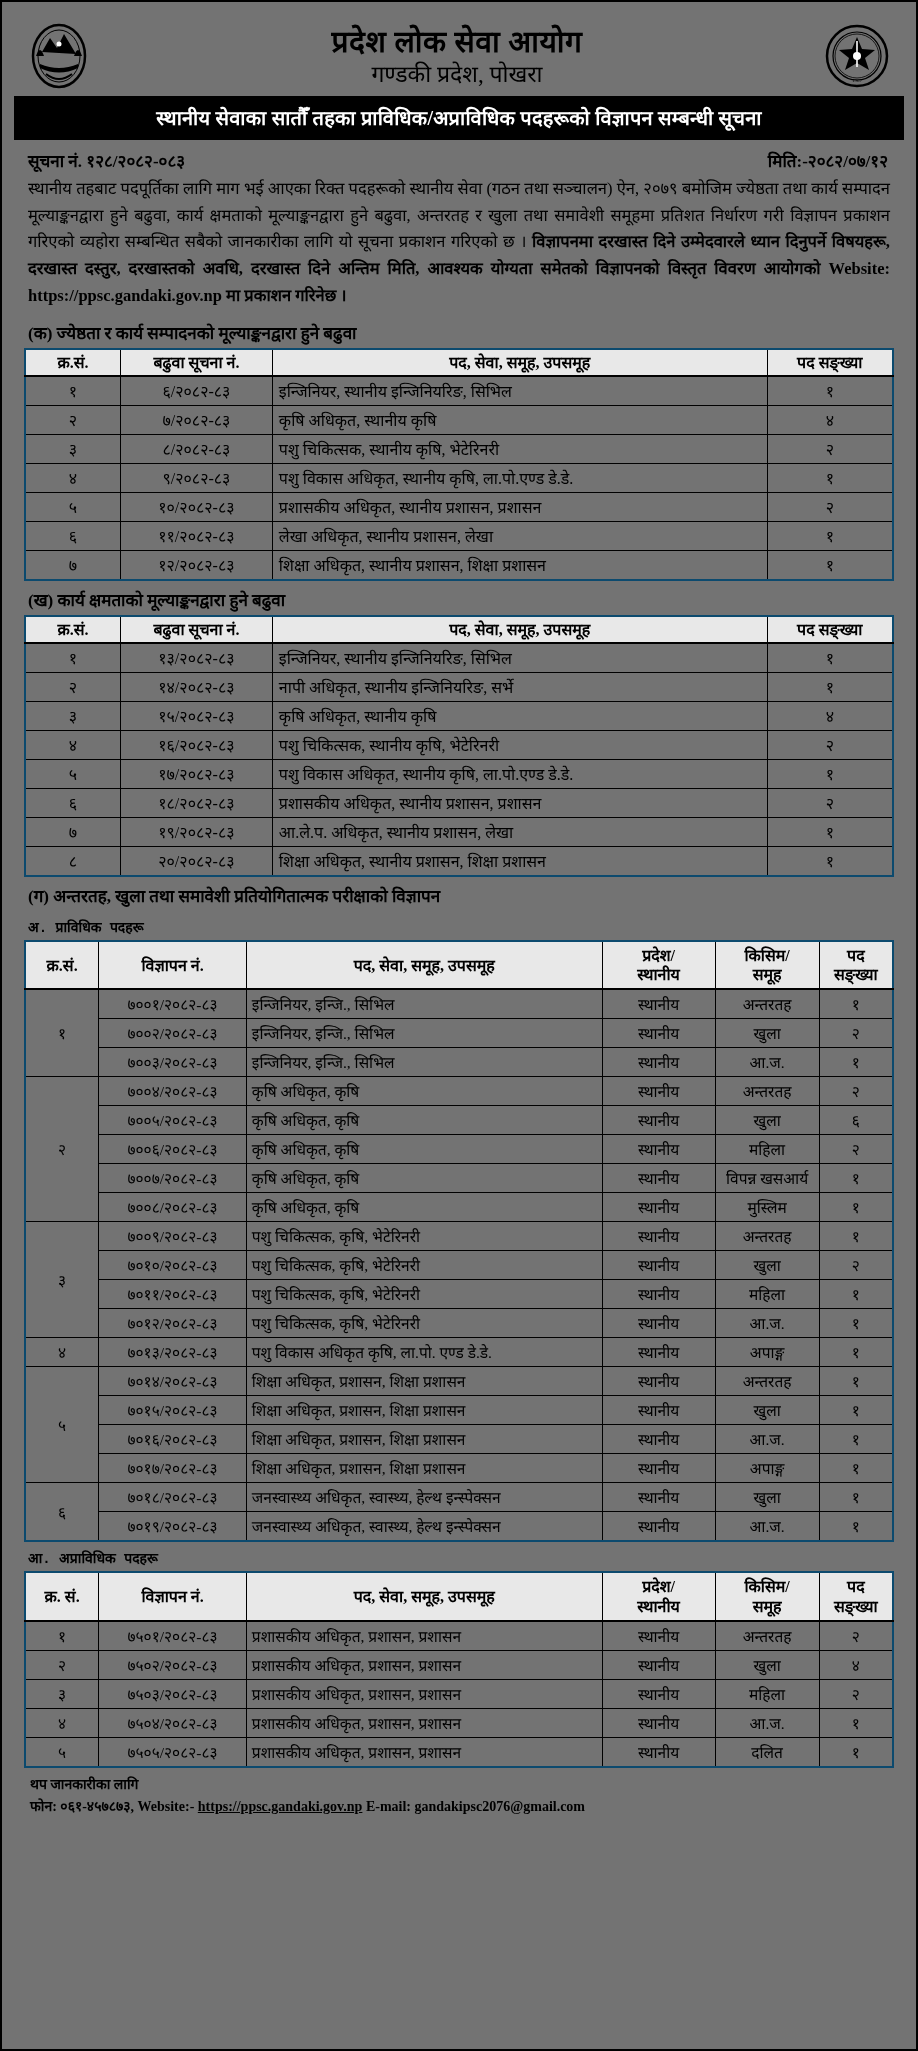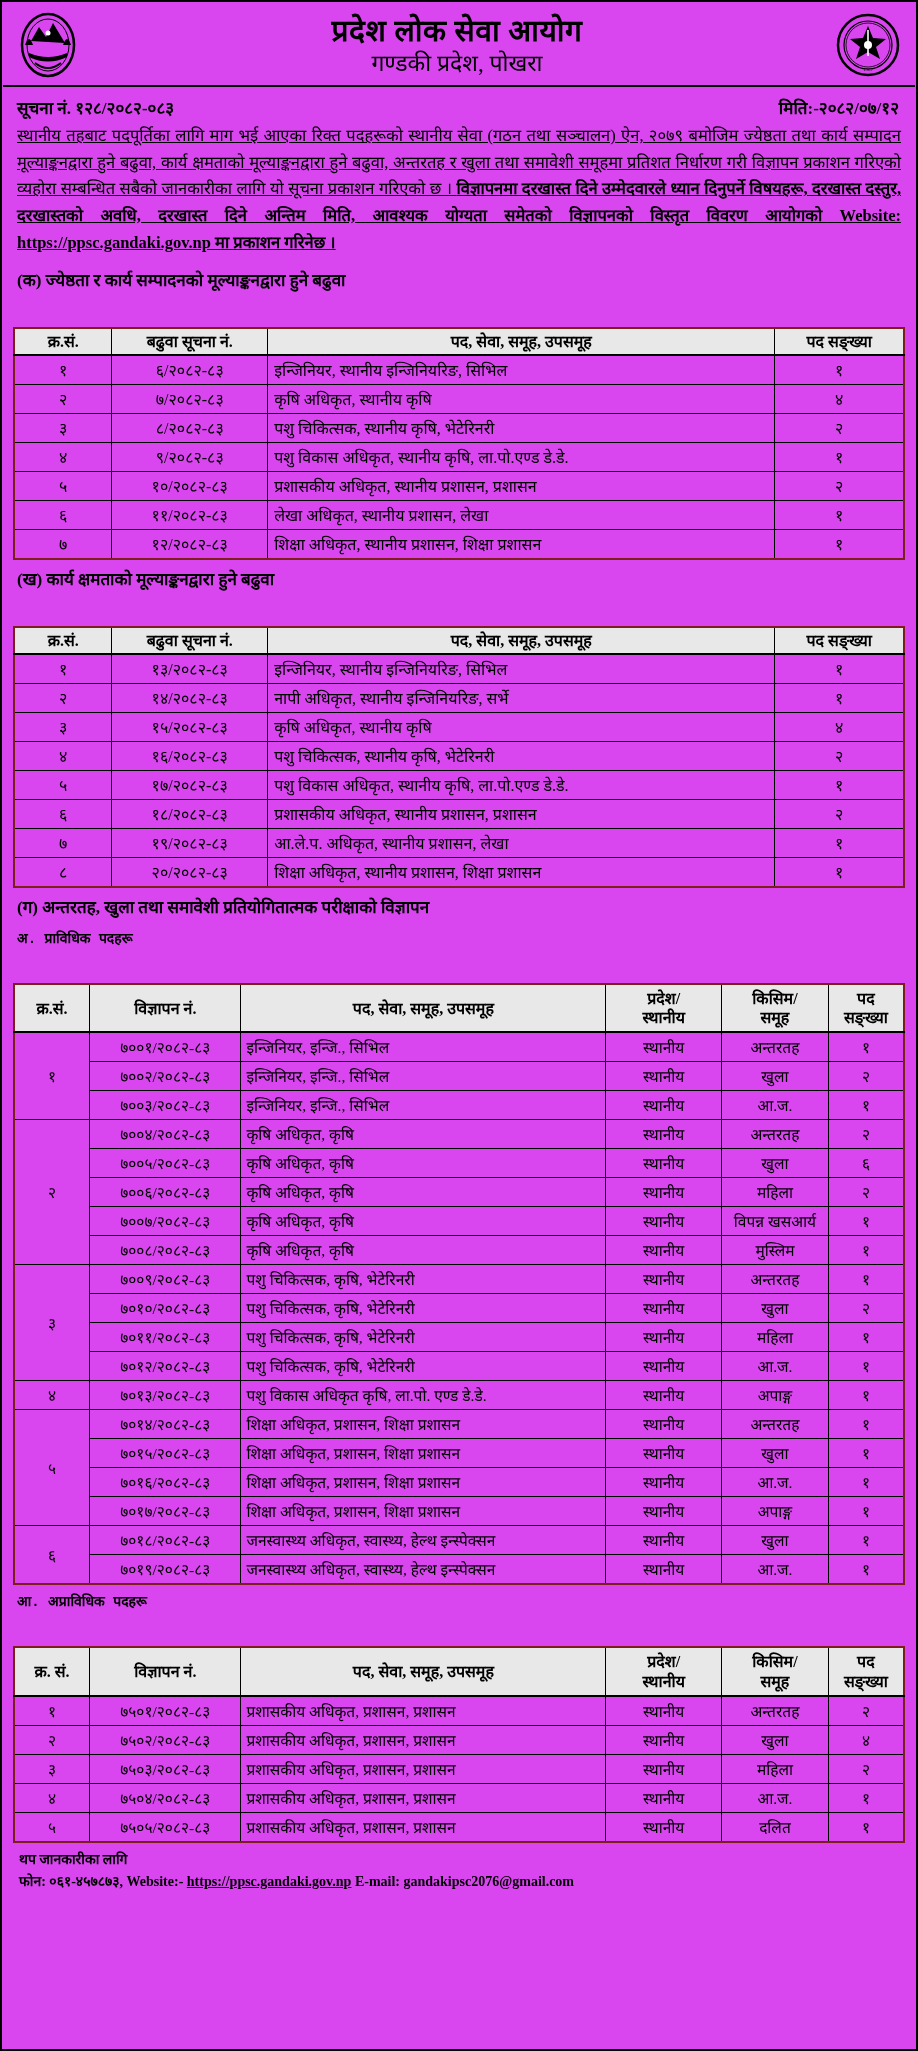--- a/index.html
+++ b/index.html
@@ -8,23 +8,23 @@
     background: #ffffff;
   }
   body {
     width: 918px;
     font-family: "Liberation Serif", "DejaVu Serif", serif;
     color: #000;
   }
   .page {
     width: 918px;
     min-height: 2051px;
-    background: #d946ef;
+    background: #737373;
     border: 2px solid #000;
-    padding: 1px;
+    padding: 12px;
     position: relative;
   }
 
   
   .header {
     display: flex;
     align-items: center;
     justify-content: space-between;
     border-bottom: 2px solid #000;
     padding: 6px 14px 4px 14px;
@@ -75,21 +75,20 @@
     font-weight: 700;
     padding: 3px 6px 4px 4px;
     gap: 12px;
   }
 
   .intro {
     font-size: 16.5px;
     line-height: 1.62;
     text-align: justify;
     padding: 0 4px 4px 4px;
-    text-decoration: underline;
   }
   .intro .bold { font-weight: 700; }
   .intro .link { font-weight: 700; }
 
   .section-head {
     font-size: 17px;
     font-weight: 700;
     padding: 7px 4px 4px 4px;
   }
   .sub-head {
@@ -111,21 +110,21 @@
     padding: 3px 6px;
     vertical-align: middle;
   }
   table.grid thead th {
     background: #e8e8e8;
     font-weight: 700;
     text-align: center;
     border-bottom: 2px solid #000;
     line-height: 1.2;
   }
-  table.grid { border: 2px solid #7f1d1d; margin-top: 32px; }
+  table.grid { border: 2px solid #0c4a6e; }
   td.c { text-align: center; }
   td.l { text-align: left; }
 
   
   table.promo col.c1 { width: 11%; }
   table.promo col.c2 { width: 17.5%; }
   table.promo col.c3 { width: 57%; }
   table.promo col.c4 { width: 14.5%; }
 
   
@@ -190,20 +189,21 @@
         <circle cx="32" cy="33" r="24" fill="none" stroke="#000" stroke-width="1.2"></circle>
         <circle cx="32" cy="33" r="22" fill="none" stroke="#000" stroke-width="0.8"></circle>
         <path d="M32 14 L37 26 L50 27 L40 35 L44 47 L32 40 L20 47 L24 35 L14 27 L27 26 Z" fill="#000"></path>
         <path d="M32 18 L32 44" stroke="#fff" stroke-width="1.6"></path>
         <circle cx="32" cy="33" r="4" fill="#fff"></circle>
         <text x="32" y="59" font-size="5" text-anchor="middle" fill="#000" font-family="Liberation Serif, serif">1967</text>
       </svg>
     </div>
   </div>
 
+  <div class="banner">स्थानीय सेवाका सातौँ तहका प्राविधिक/अप्राविधिक पदहरूको विज्ञापन सम्बन्धी सूचना</div>
 
   <div class="body-wrap">
 
     <div class="meta-row">
       <div>सूचना नं. १२८/२०८२-०८३</div>
       <div>मिति:-२०८२/०७/१२</div>
     </div>
 
     <div class="intro">
       <span>स्थानीय तहबाट पदपूर्तिका लागि माग भई आएका रिक्त पदहरूको स्थानीय सेवा (गठन तथा सञ्चालन) ऐन, २०७९ बमोजिम ज्येष्ठता तथा कार्य सम्पादन मूल्याङ्कनद्वारा हुने बढुवा, कार्य क्षमताको मूल्याङ्कनद्वारा हुने बढुवा, अन्तरतह र खुला तथा समावेशी समूहमा प्रतिशत निर्धारण गरी विज्ञापन प्रकाशन गरिएको व्यहोरा सम्बन्धित सबैको जानकारीका लागि यो सूचना प्रकाशन गरिएको छ ।</span>

